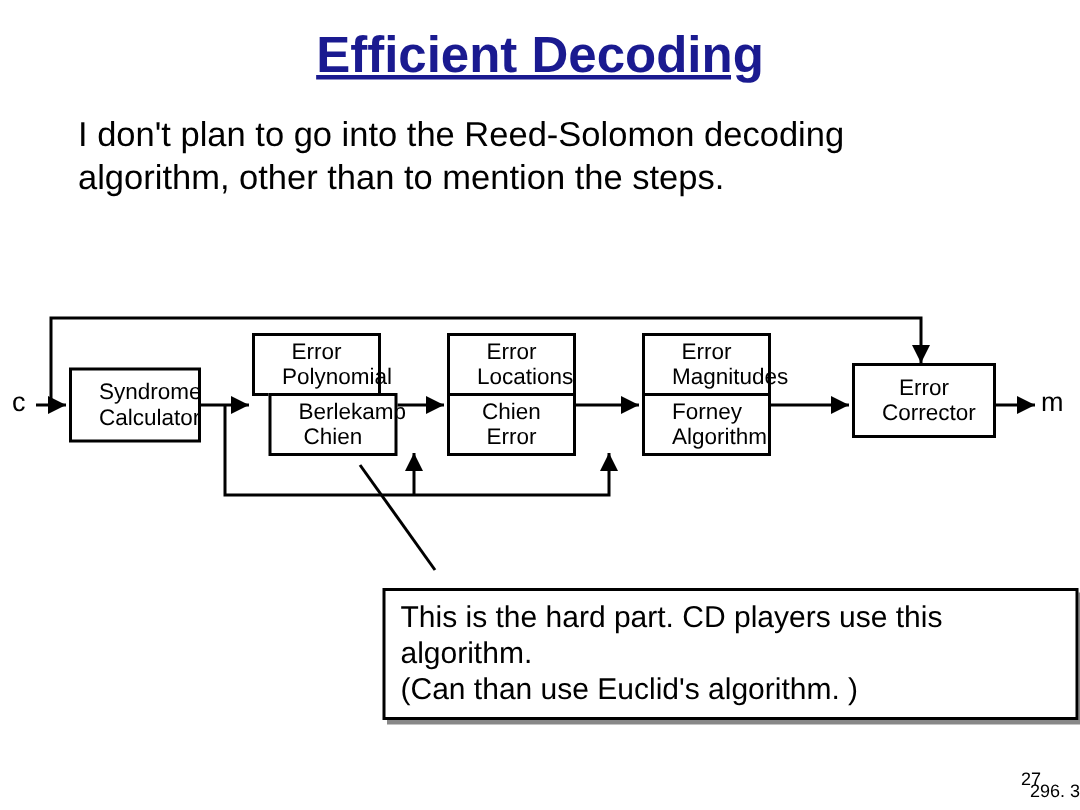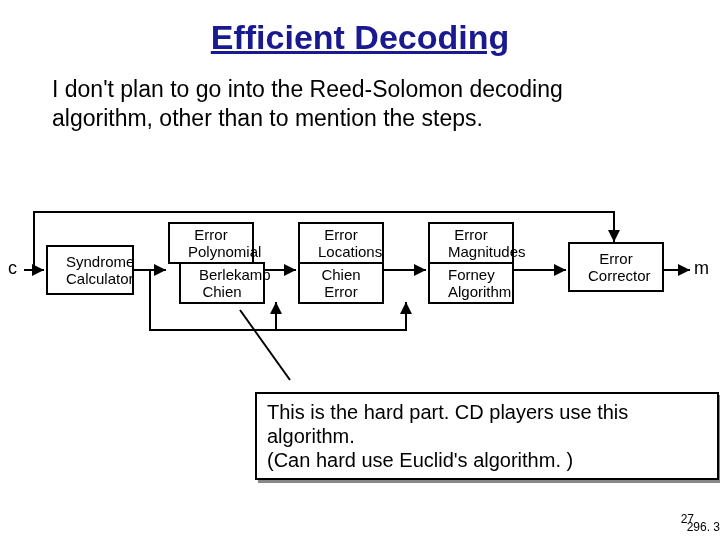--- a/index.html
+++ b/index.html
@@ -156,17 +156,17 @@
   <div class="box" style="left:568px; top:42px; width:96px; height:50px;">
     <span class="line">Error</span>
     <span class="line">Corrector</span>
   </div>
 
   <span class="lbl" style="left:694px; top:58px;">m</span>
 </div>
 
 <div class="note">
   <span>This is the hard part.  CD players use this algorithm.</span><br>
-  <span>(Can hard use Euclid's algorithm. )</span>
+  <span>(Can than use Euclid's algorithm. )</span>
 </div>
 
 <div class="footer-num">296. 3</div>
 <div class="page-num">27</div>
 
 </body></html>

